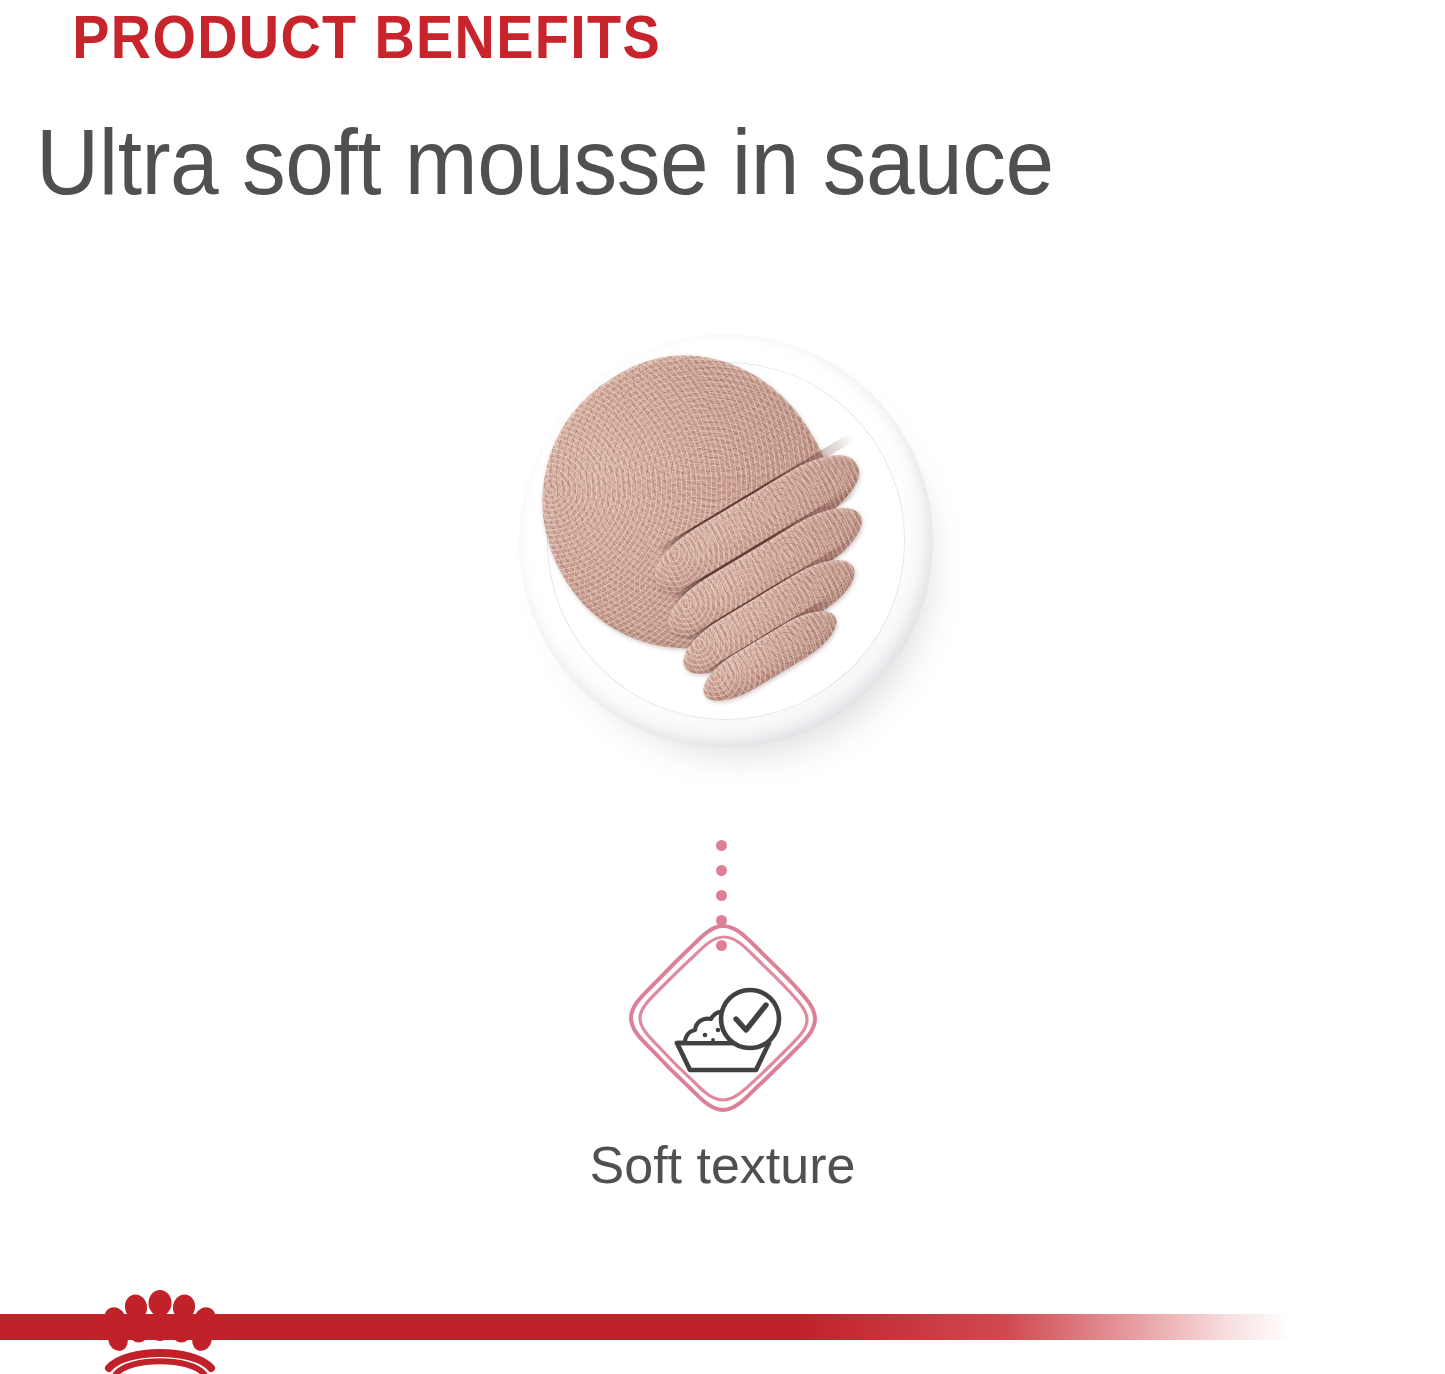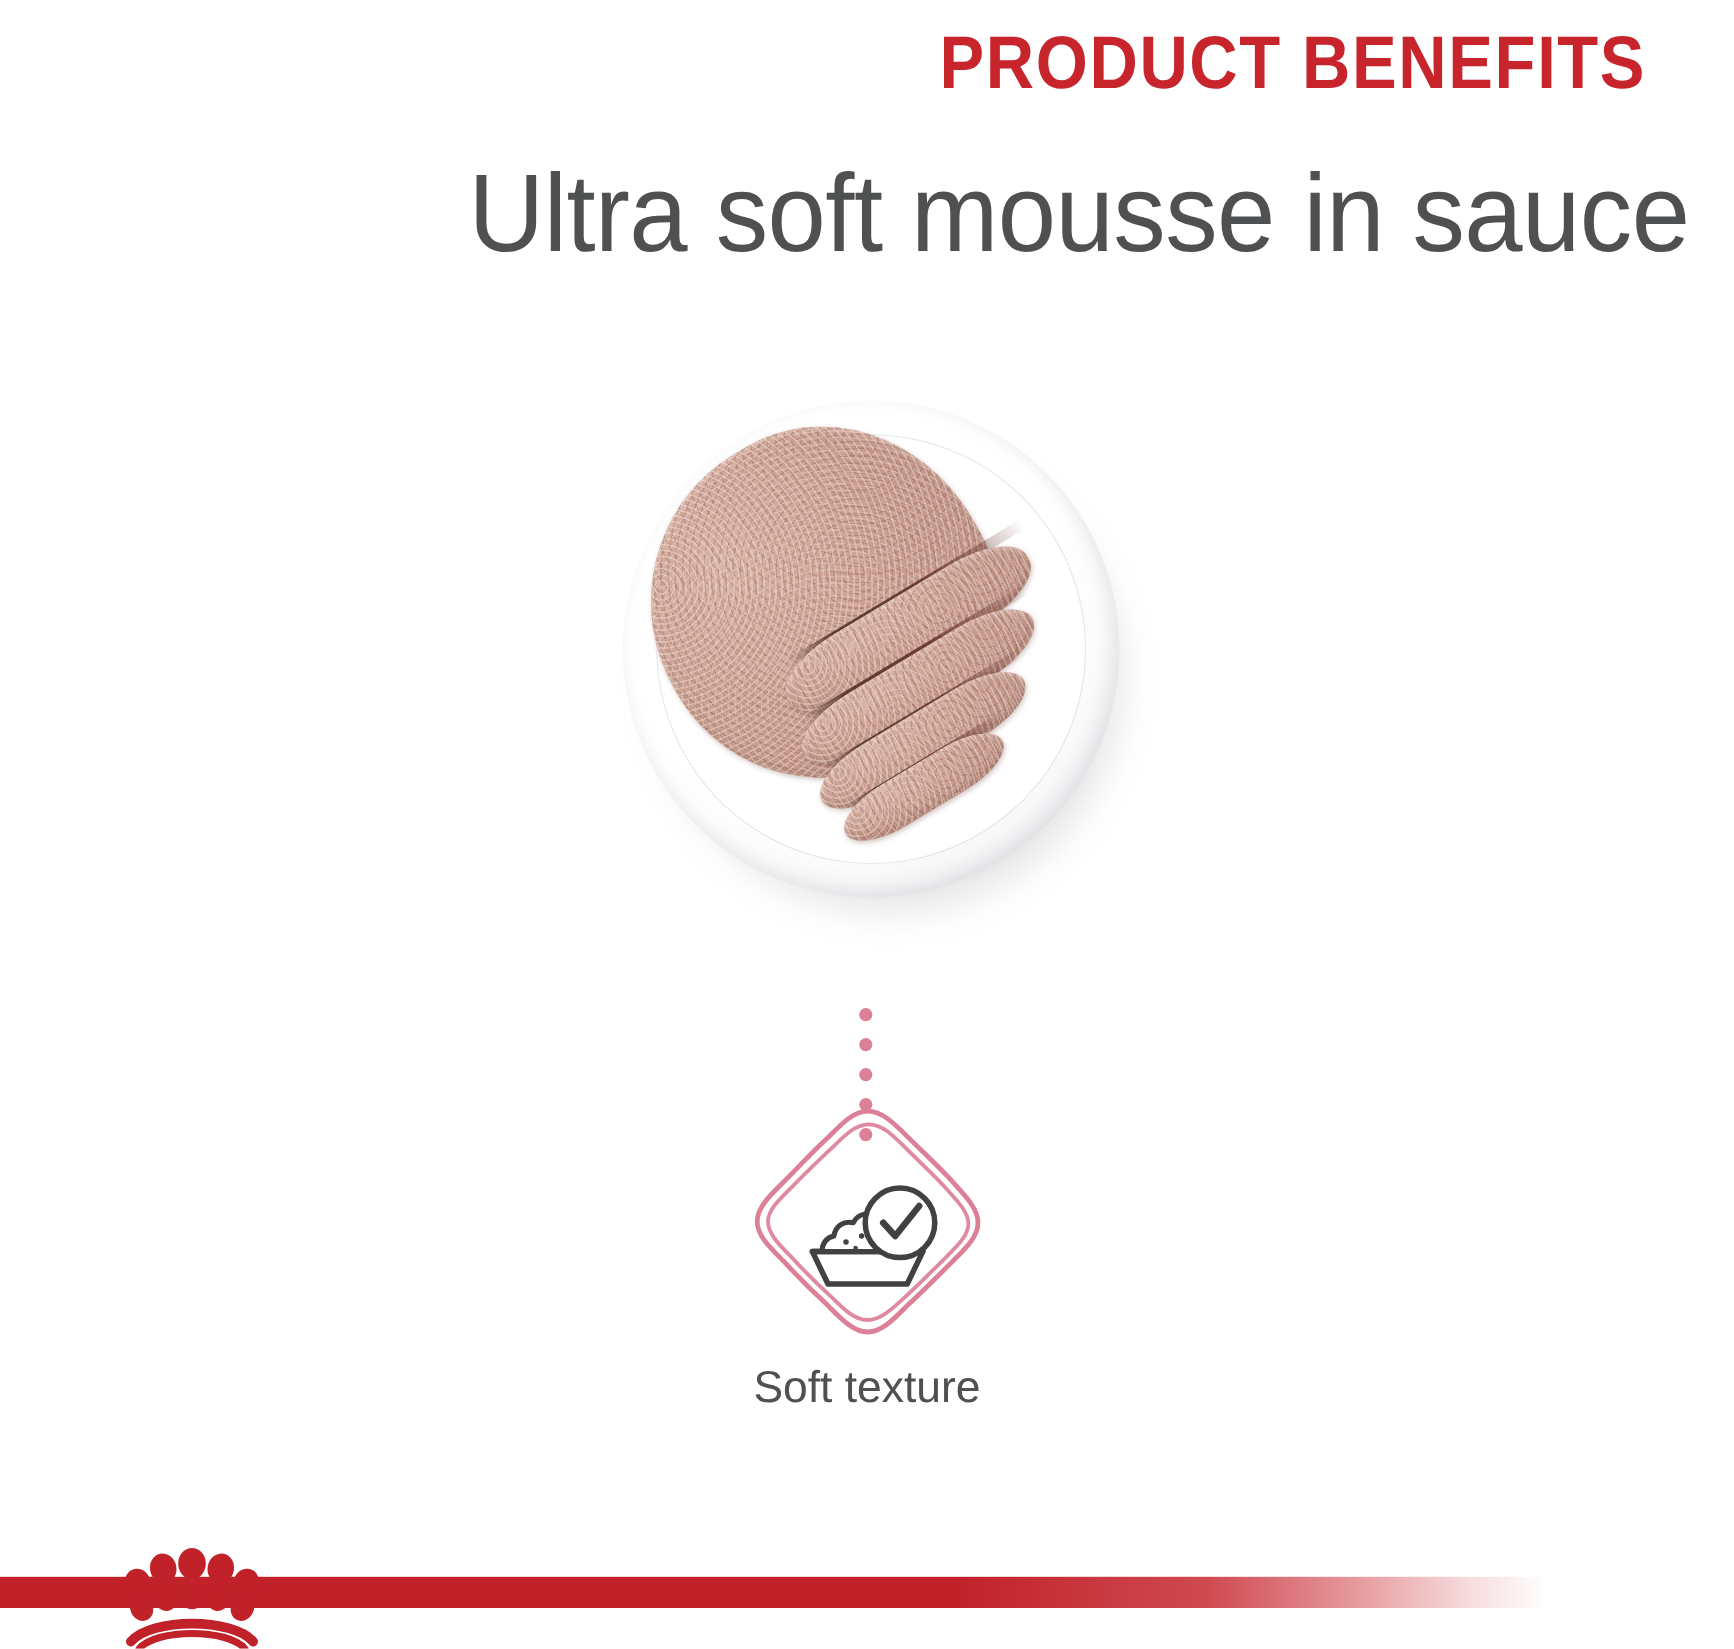--- a/index.html
+++ b/index.html
@@ -15,22 +15,21 @@
     font-family: "Liberation Sans", sans-serif;
     -webkit-font-smoothing: antialiased;
   }
 
   
   .header {
     position: absolute;
     top: 0;
     left: 0;
     width: 1444px;
-    text-align: right;
-    margin-top: 16px;
+    text-align: left;
   }
   .eyebrow {
     margin: 0;
     padding-top: 6px;
     color: #C8242B;
     font-family: "Liberation Sans Narrow", "Liberation Sans", sans-serif;
     font-weight: 700;
     font-size: 62px;
     line-height: 1.0;
     letter-spacing: 1.5px;
@@ -206,21 +205,21 @@
     margin: 0 auto;
     position: relative;
   }
   .icon-frame svg { display: block; }
 
   .benefit-caption {
     margin: 16px auto 0;
     color: #4E5052;
     font-family: "Liberation Sans Narrow", "Liberation Sans", sans-serif;
     font-weight: 400;
-    font-size: 37px;
+    font-size: 52px;
     line-height: 1.20;
     letter-spacing: 0px;
   }
   .benefit-caption .l2 { display: block; }
 
   
   .brand-band {
     position: absolute;
     left: 0;
     bottom: 0;

